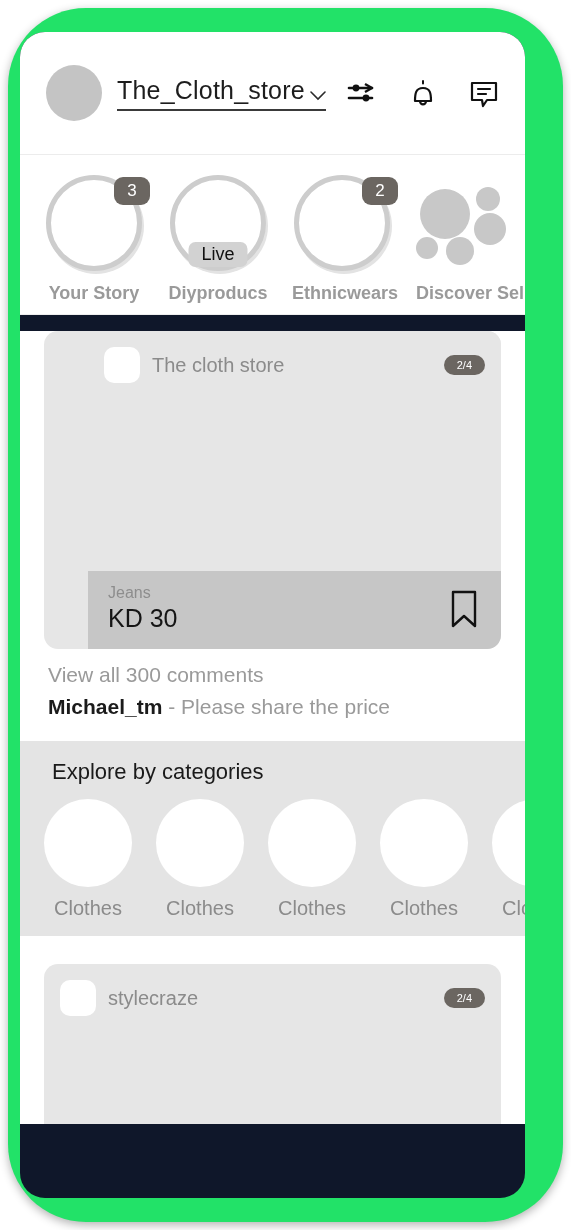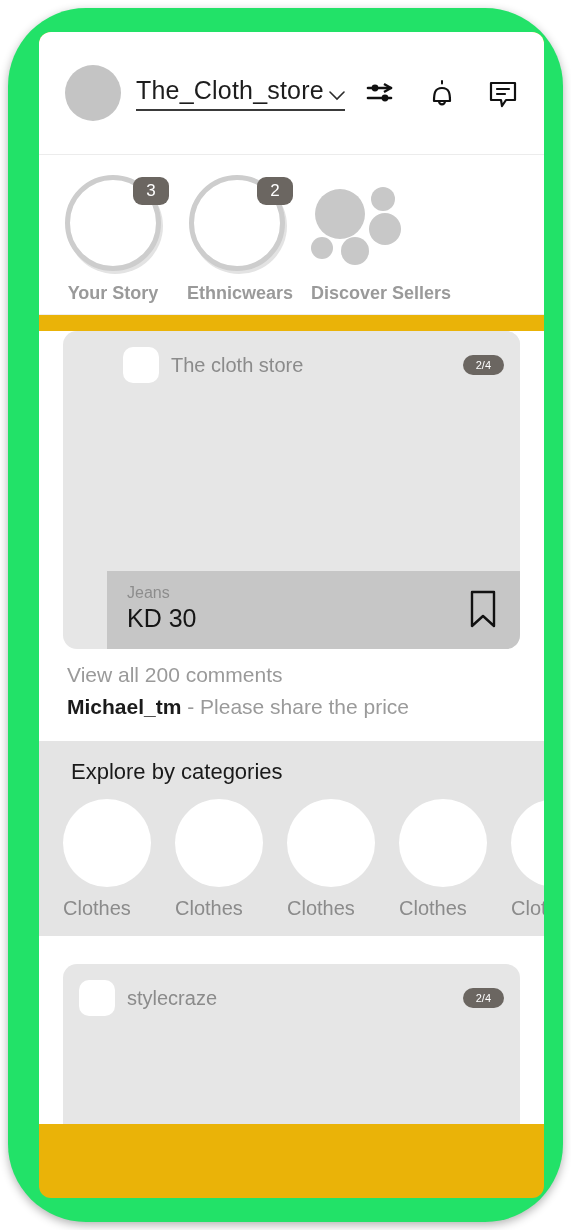--- a/index.html
+++ b/index.html
@@ -12,24 +12,24 @@
   .phone-frame {
     position: absolute;
     left: 8px; top: 8px;
     width: 555px; height: 1214px;
     background: #22e268;
     border-radius: 78px;
     box-shadow: 0 3px 10px rgba(0,0,0,0.30);
   }
   .phone-screen {
     position: absolute;
-    left: 31px; top: 24px;
+    left: 12px; top: 24px;
     width: 505px; height: 1166px;
-    background: #eab308;
-    border-radius: 12px;
+    background: #0f172a;
+    border-radius: 25px;
     overflow: hidden;
   }
   
   .app-header {
     height: 123px;
     display: flex; align-items: center;
     padding: 0 10px 0 26px;
     background: #fff;
     border-bottom: 1px solid #ececec;
   }
@@ -106,21 +106,21 @@
   .comment-user { color: #1b1b1b; font-weight: bold; }
   .comment-text { color: #9a9a9a; }
   
   .explore {
     background: #e4e4e4; padding: 18px 0 16px 0; margin-top: 4px;
   }
   .explore-title { font-size: 22px; color: #1a1a1a; padding-left: 32px; }
   .cat-row { display: flex; gap: 24px; padding: 14px 0 0 24px; }
   .cat { width: 88px; flex: 0 0 auto; }
   .cat-circle { width: 88px; height: 88px; border-radius: 50%; background: #ffffff; }
-  .cat-label { margin-top: 10px; font-size: 20px; color: #8b8b8b; }
+  .cat-label { margin-top: 10px; text-align: center; font-size: 20px; color: #8b8b8b; }
   
   .post-card-2 { margin: 28px 24px 0 24px; border-radius: 14px 14px 0 0; overflow: hidden; background: #e6e6e6; min-height: 160px; }
 </style>
 </head>
 <body>
 
 <div class="phone-frame">
 <div class="phone-screen">
 
   <div class="app-header">
@@ -155,20 +155,27 @@
   <div class="stories-row">
 
     <div class="story">
       <div class="story-ring-wrap">
         <div class="story-ring"></div>
         <div class="story-badge">3</div>
       </div>
       <div class="story-label">Your Story</div>
     </div>
 
+    <div class="story">
+      <div class="story-ring-wrap">
+        <div class="story-ring"></div>
+        <div class="live-badge">Live</div>
+      </div>
+      <div class="story-label">Diyproducs</div>
+    </div>
 
     <div class="story">
       <div class="story-ring-wrap">
         <div class="story-ring"></div>
         <div class="story-badge">2</div>
       </div>
       <div class="story-label">Ethnicwears</div>
     </div>
 
     <div class="story">
@@ -199,21 +206,21 @@
           <div class="product-name">Jeans</div>
           <div class="product-price">KD 30</div>
         </div>
         <svg class="bookmark-icon" viewBox="0 0 34 40">
           <path d="M6 3 H28 V37 L17 27 L6 37 Z" fill="none" stroke="#111" stroke-width="2.4" stroke-linejoin="round"></path>
         </svg>
       </div>
     </div>
 
 
-    <div class="comments-line">View all 200 comments</div>
+    <div class="comments-line">View all 300 comments</div>
 
     <div class="comment-row">
       <span class="comment-user">Michael_tm</span>
       <span class="comment-text">- Please share the price</span>
     </div>
 
     <div class="explore">
       <div class="explore-title">Explore by categories</div>
       <div class="cat-row">
         <div class="cat">

